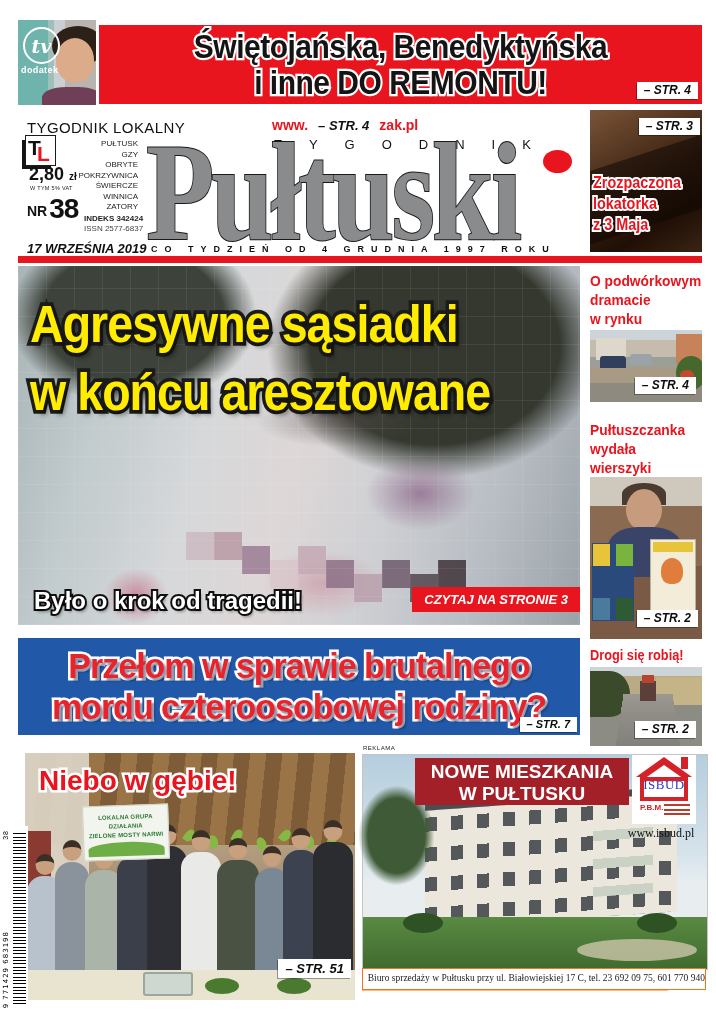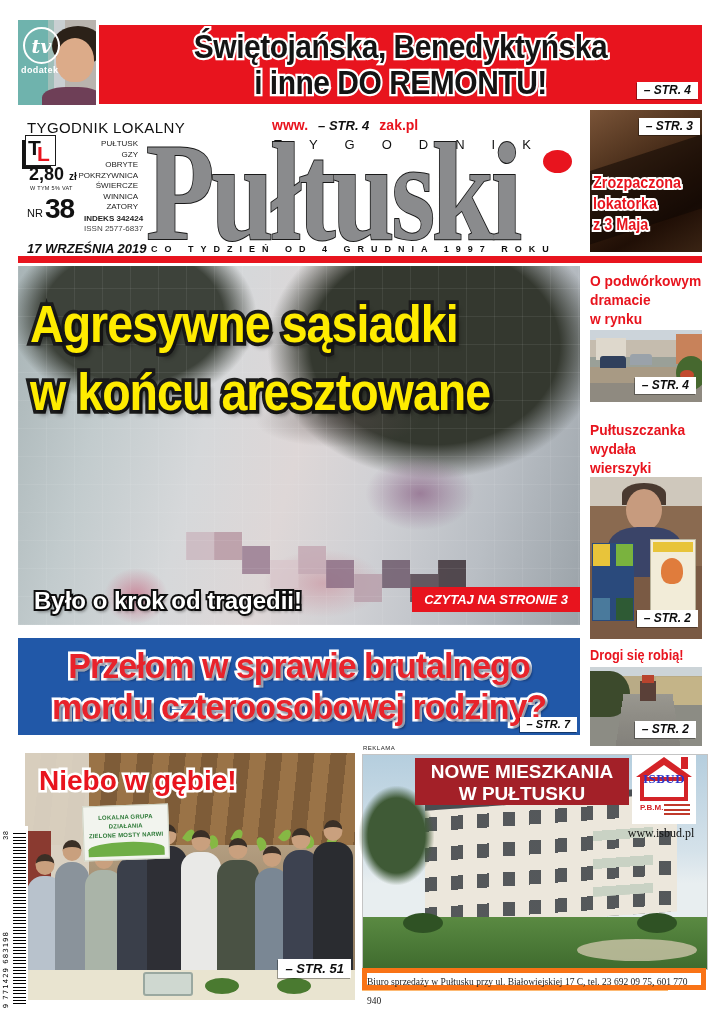--- a/index.html
+++ b/index.html
@@ -33,21 +33,21 @@
   
   #mh-kicker{left:27px;top:119px;font-size:15px;font-weight:400;letter-spacing:.4px;}
   #tl-logo{left:25px;top:135px;width:29px;height:29px;background:#fff;border:1px solid #1a1a1a;
            box-shadow:-4px 4px 0 -1px #141414;}
   #tl-logo .t{position:absolute;left:2px;top:0px;font-size:21px;font-weight:700;color:#111;}
   #tl-logo .lred{position:absolute;left:11px;top:6px;font-size:21px;font-weight:700;color:#e8141e;}
   #mh-price{left:29px;top:164px;font-size:18px;font-weight:700;}
   #mh-price .cur{font-size:10px;font-weight:700;text-align:center;}
   #mh-vat{left:30px;top:185px;font-size:5.5px;color:#222;letter-spacing:.3px;}
   #mh-issue{left:27px;top:195px;display:flex;align-items:flex-end;gap:2px;}
-  #mh-issue .nr{font-size:11px;font-weight:400;padding-bottom:4px;}
+  #mh-issue .nr{font-size:14px;font-weight:700;padding-bottom:4px;}
   #mh-issue .num{font-size:28px;font-weight:800;line-height:28px;letter-spacing:-1px;}
   #mh-towns{left:56px;top:139px;width:82px;text-align:right;font-size:8px;line-height:10.5px;color:#222;}
   #mh-indeks{left:84px;top:214px;font-size:8px;font-weight:700;color:#222;}
   #mh-issn{left:84px;top:224px;font-size:8px;color:#444;}
   #mh-date{left:27px;top:241px;font-size:13px;font-weight:700;font-style:italic;}
   #mh-url{left:272px;top:117px;display:flex;gap:10px;align-items:baseline;}
   #mh-url .red{color:#e8141e;font-weight:800;font-size:14px;}
   #mh-url .ref{color:#111;font-weight:700;font-style:italic;font-size:13px;}
   #mh-over{left:274px;top:137px;font-size:13px;letter-spacing:27px;color:#111;}
   #mh-title{left:146px;top:132px;font-family:"Liberation Serif",serif;font-weight:700;font-size:140px;
@@ -176,30 +176,30 @@
   #ad-photo .shrub{position:absolute;bottom:36px;width:40px;height:20px;border-radius:50%;background:#2f5224;}
   #ad-banner{position:absolute;left:53px;top:4px;width:214px;height:47px;background:#a32028;
      text-align:center;color:#fff;font-weight:800;font-size:19px;line-height:22px;padding-top:3px;box-sizing:border-box;}
   #ad-logo{position:absolute;left:270px;top:1px;width:64px;height:69px;background:#fff;text-align:center;}
   #ad-logo .roof{position:absolute;left:4px;top:2px;width:0;height:0;
      border-left:28px solid transparent;border-right:28px solid transparent;border-bottom:20px solid #d42328;}
   #ad-logo .roof-in{position:absolute;left:12px;top:10px;width:0;height:0;
      border-left:20px solid transparent;border-right:20px solid transparent;border-bottom:14px solid #fff;}
   #ad-logo .chim{position:absolute;right:8px;top:2px;width:7px;height:12px;background:#d42328;}
   #ad-logo .bodyb{position:absolute;left:8px;top:22px;width:48px;height:24px;border:4px solid #d42328;background:#fff;box-sizing:border-box;}
-  #ad-logo .isbud{position:absolute;left:0;top:16px;width:64px;font-family:"Liberation Serif",serif;
-     font-weight:700;font-size:13px;color:#2d35c9;letter-spacing:.5px;}
+  #ad-logo .isbud{position:absolute;left:0;top:22px;width:64px;font-family:"Liberation Serif",serif;
+     font-weight:400;font-size:13px;color:#2d35c9;letter-spacing:.5px;}
   #ad-logo .pbm{position:absolute;left:8px;top:48px;font-size:8px;font-weight:700;color:#d42328;}
   #ad-logo .brick{position:absolute;right:6px;top:47px;width:26px;height:13px;background:
      repeating-linear-gradient(0deg,#c0392b 0 2px,#fff 2px 4.5px),
      repeating-linear-gradient(90deg,#c0392b 0 1px,rgba(0,0,0,0) 1px 6px);}
   #ad-web{position:absolute;left:258px;top:72px;width:82px;text-align:center;
      font-family:"Liberation Serif",serif;font-size:12px;color:#111;}
-  #ad-contact{position:absolute;left:0;top:214px;width:344px;height:22px;background:#fff;border:5px solid #f97316;
-     box-sizing:border-box;text-align:left;font-family:"Liberation Serif",serif;font-size:9.5px;line-height:19px;color:#222;}
+  #ad-contact{position:absolute;left:0;top:214px;width:344px;height:22px;background:#fff;border:1px solid #f97316;
+     box-sizing:border-box;text-align:right;font-family:"Liberation Serif",serif;font-size:9.5px;line-height:19px;color:#222;}
 </style>
 </head>
 <body>
 
 <div id="page">
 
   <div id="tvphoto" class="photo">
     <div class="hair"></div>
     <div class="face"></div>
     <div class="shirt"></div>

